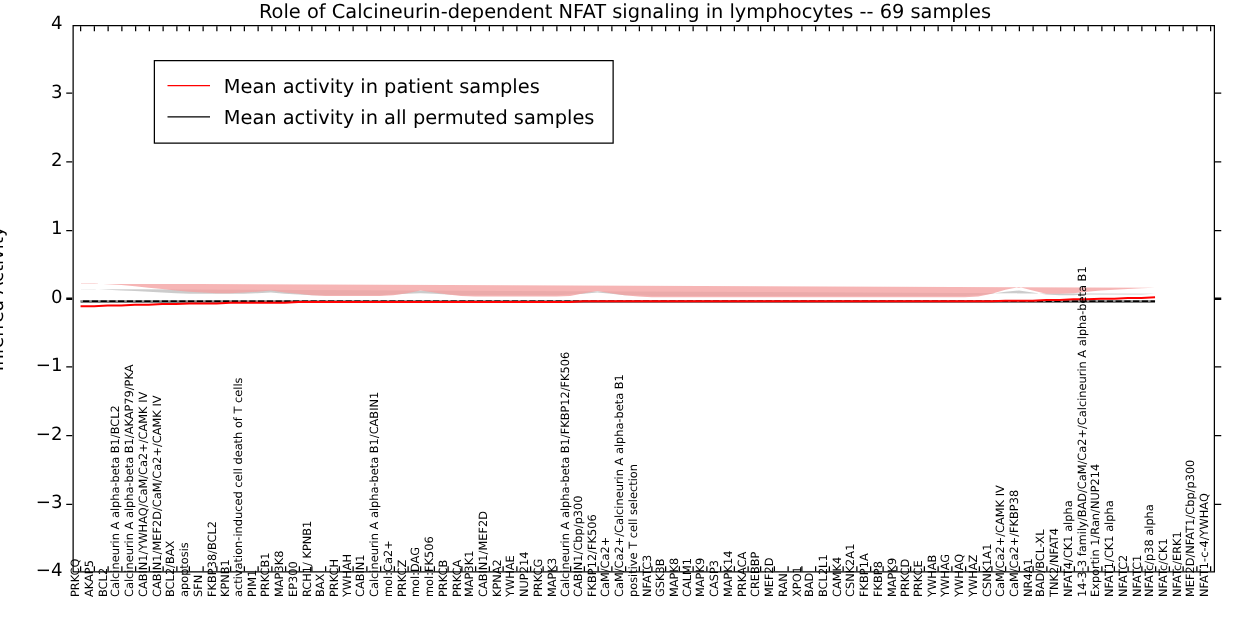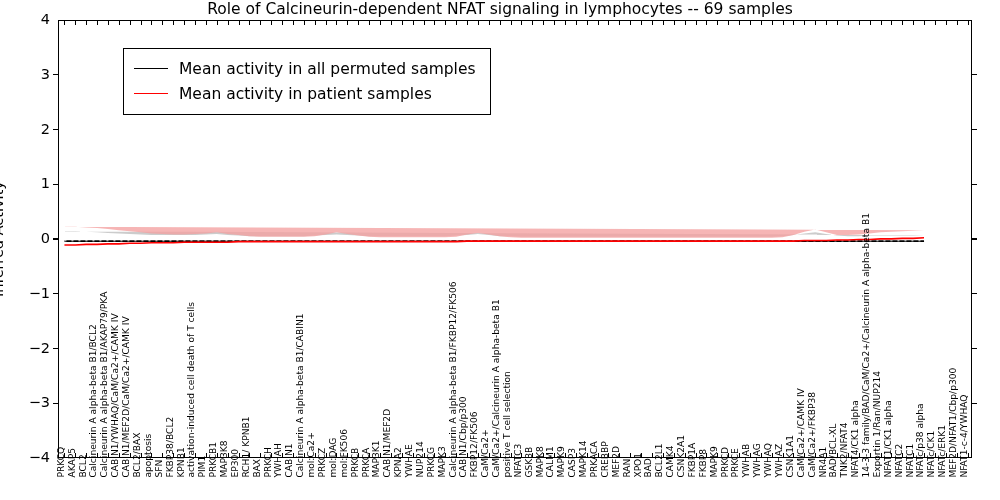--- a/index.html
+++ b/index.html
@@ -264,26 +264,26 @@
         <div class="xtick-mark" style="left: 886.798px; bottom: 0px; height: 4px; position: absolute; width: 1px; background: rgb(0, 0, 0);"></div>
         <div style="position: absolute; left: 886.798px; top: 0px; width: 1px; height: 4px; background: rgb(0, 0, 0);"></div>
         <div class="xtick-mark" style="left: 897.679px; bottom: 0px; height: 4px; position: absolute; width: 1px; background: rgb(0, 0, 0);"></div>
         <div style="position: absolute; left: 897.679px; top: 0px; width: 1px; height: 4px; background: rgb(0, 0, 0);"></div>
         <div class="xtick-mark" style="left: 908.56px; bottom: 0px; height: 4px; position: absolute; width: 1px; background: rgb(0, 0, 0);"></div>
         <div style="position: absolute; left: 908.56px; top: 0px; width: 1px; height: 4px; background: rgb(0, 0, 0);"></div>
       </div>
 
     <div id="legend">
       <div class="lg-row">
+        <span class="lg-line red"></span>
+        <span class="lg-text">Mean activity in patient samples</span>
+      </div>
+      <div class="lg-row">
         <span class="lg-line"></span>
         <span class="lg-text">Mean activity in all permuted samples</span>
-      </div>
-      <div class="lg-row">
-        <span class="lg-line red"></span>
-        <span class="lg-text">Mean activity in patient samples</span>
       </div>
     </div>
   </div>
 
   <div id="xlabels">
       <div class="xlab" style="left: 8.84048px; bottom: 22px;">PRKCQ</div>
       <div class="xlab" style="left: 19.7214px; bottom: 22px;">AKAP5</div>
       <div class="xlab" style="left: 30.6024px; bottom: 22px;">BCL2</div>
       <div class="xlab" style="left: 41.4833px; bottom: 22px;">Calcineurin A alpha-beta B1/BCL2</div>
       <div class="xlab" style="left: 52.3643px; bottom: 22px;">Calcineurin A alpha-beta B1/AKAP79/PKA</div>

